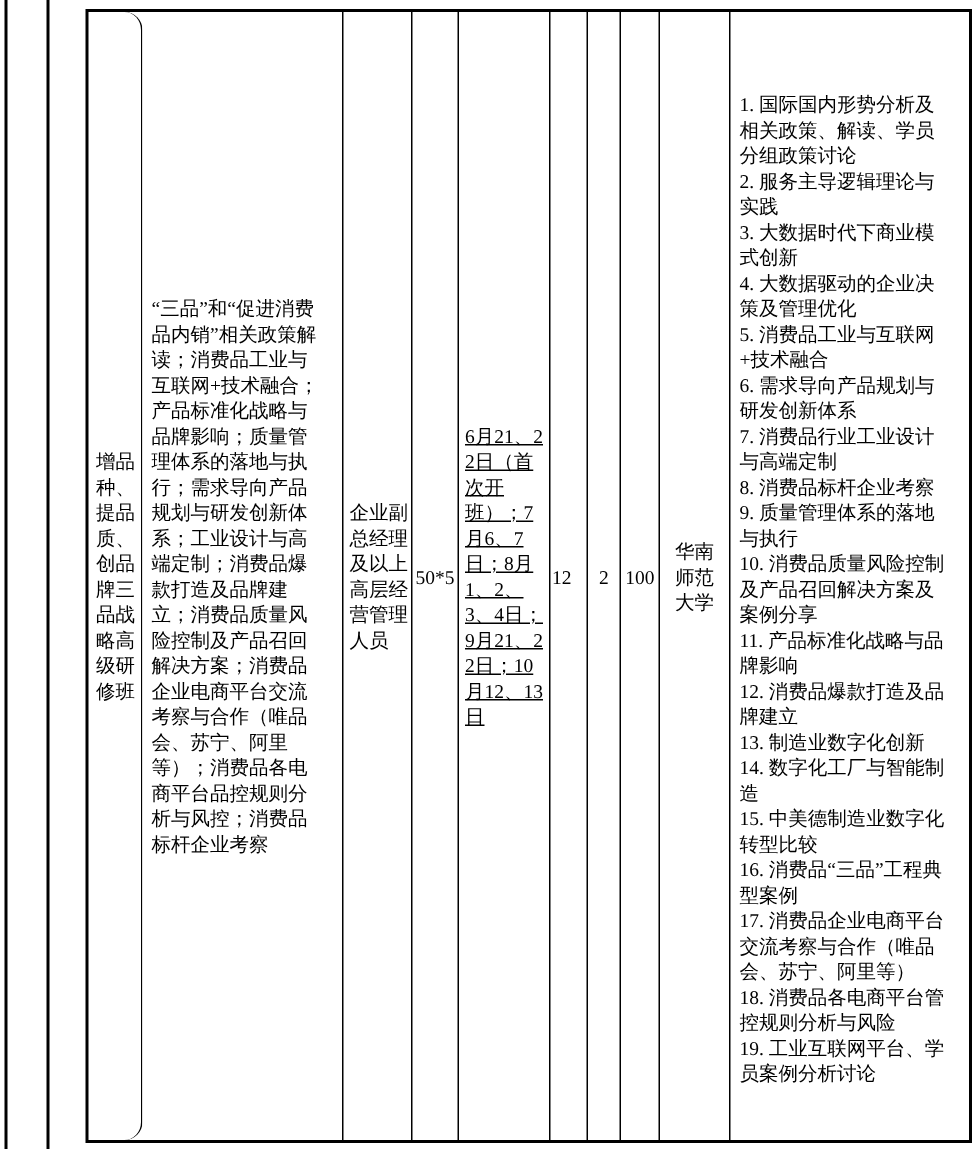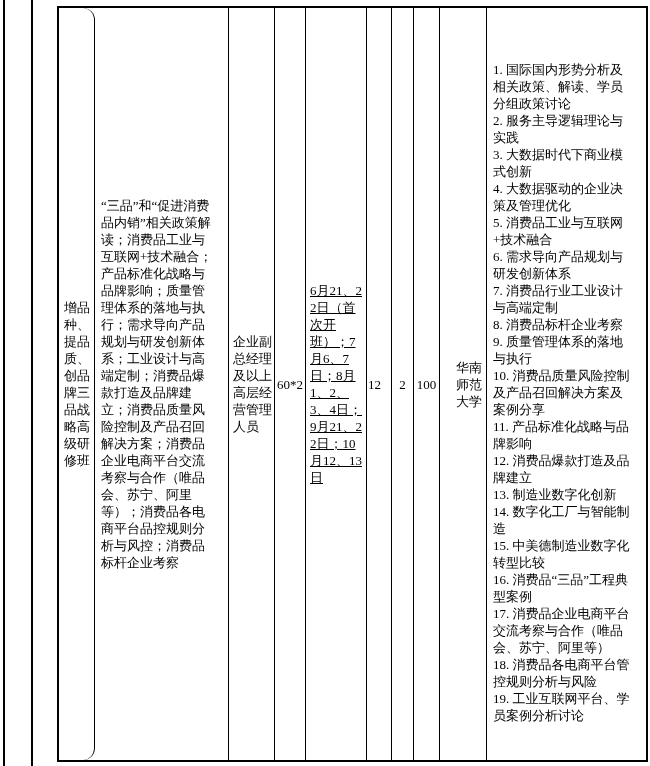--- a/index.html
+++ b/index.html
@@ -47,21 +47,21 @@
   .txt { white-space: pre-line; word-break: break-all; }
 
   .c-title    { flex: 0 0 36px; padding: 2px 2px 2px 5px; border-radius: 12px; }
   .c-audience { flex: 0 0 46px; padding: 2px 2px 2px 4px; }
   .c-content  { flex: 0 0 134px; padding: 2px 11px 2px 6px; }
   .c-hours    { flex: 0 0 31px; text-align: center; padding: 2px 1px; }
   .c-dates    { flex: 0 0 61px; padding: 2px 4px 2px 4px; text-decoration: underline; }
   .c-num1     { flex: 0 0 25px; text-align: left; padding: 2px 1px; }
   .c-num2     { flex: 0 0 22px; text-align: center; padding: 2px 1px; }
   .c-num3     { flex: 0 0 26px; text-align: center; padding: 2px 1px; justify-content: center; }
-  .c-univ     { flex: 0 0 47px; text-align: right; padding: 2px 4px; }
+  .c-univ     { flex: 0 0 47px; text-align: center; padding: 2px 4px; }
   .c-topics   { flex: 1 1 auto; padding: 2px 12px 2px 6px; }
 </style>
 </head>
 <body>
 
 <div class="page">
 
   <div class="vline vline-1"></div>
   <div class="vline vline-2"></div>
 
@@ -73,21 +73,21 @@
 
     <div class="cell c-content">
       <div class="txt">“三品”和“促进消费品内销”相关政策解读；消费品工业与互联网+技术融合；产品标准化战略与品牌影响；质量管理体系的落地与执行；需求导向产品规划与研发创新体系；工业设计与高端定制；消费品爆款打造及品牌建立；消费品质量风险控制及产品召回解决方案；消费品企业电商平台交流考察与合作（唯品会、苏宁、阿里等）；消费品各电商平台品控规则分析与风控；消费品标杆企业考察</div>
     </div>
 
     <div class="cell c-audience">
       <div class="txt">企业副总经理及以上高层经营管理人员</div>
     </div>
 
     <div class="cell c-hours">
-      <div class="txt">60*2</div>
+      <div class="txt">50*5</div>
     </div>
 
     <div class="cell c-dates">
       <div class="txt">6月21、22日（首次开班）；7月6、7日；8月1、2、3、4日；9月21、22日；10月12、13日</div>
     </div>
 
     <div class="cell c-num1">
       <div class="txt">12</div>
     </div>
 

